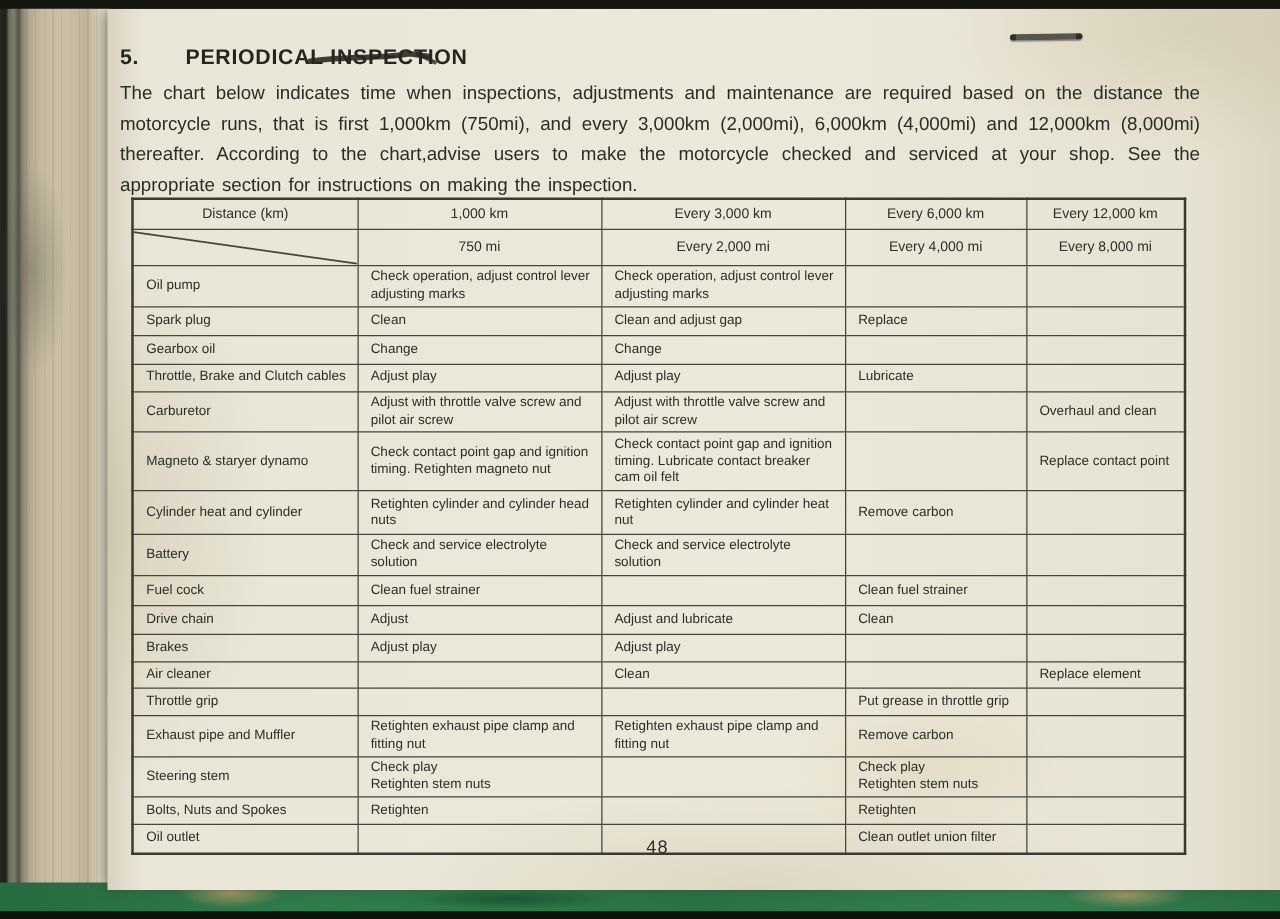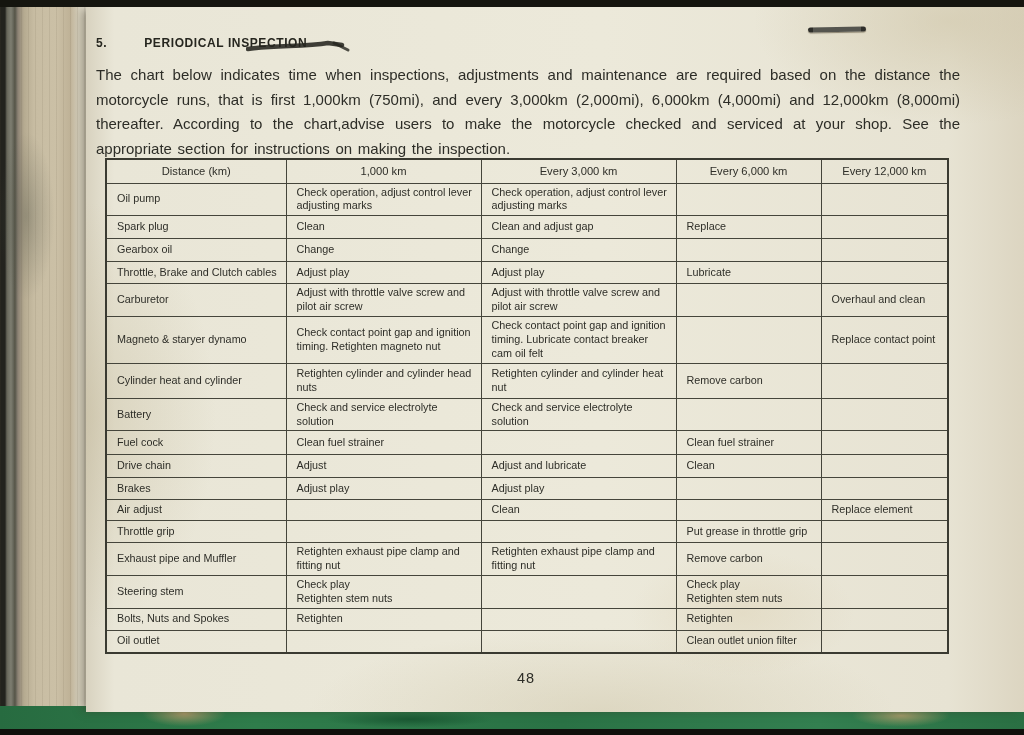--- a/index.html
+++ b/index.html
@@ -37,21 +37,21 @@
   .page{
     position:absolute;left:86px;top:7px;width:938px;height:705px;z-index:3;
     background:
       radial-gradient(ellipse 300px 160px at 92% 2%, rgba(198,186,152,.45), transparent 65%),
       radial-gradient(ellipse 200px 330px at 0% 58%, rgba(188,176,142,.38), transparent 65%),
       radial-gradient(ellipse 420px 120px at 55% 100%, rgba(198,188,156,.40), transparent 70%),
       radial-gradient(ellipse 160px 90px at 70% 86%, rgba(205,185,140,.22), transparent 70%),
       linear-gradient(90deg,#d8d2bf 0%,#e9e6d7 3%,#ece9da 55%,#e7e3d3 92%,#dcd5c1 100%);
     box-shadow:-5px 0 9px -2px rgba(60,52,34,.55);
   }
-  .title-row{position:absolute;left:10px;top:29px;color:#26261f;font-size:12px;font-weight:bold;letter-spacing:.6px;}
+  .title-row{position:absolute;left:10px;top:29px;color:#26261f;font-size:17px;font-weight:bold;letter-spacing:.6px;}
   .title-num{display:inline-block;margin-right:37px;}
   .pen-strike{position:absolute;left:160px;top:30px;width:112px;height:20px;pointer-events:none;}
   .staple{
     position:absolute;left:722px;top:20px;width:58px;height:5px;
     border-radius:3px;transform:rotate(-1deg);
     background:linear-gradient(90deg,#2e2e2a 0 5px,#55554f 5px 53px,#2e2e2a 53px);
     box-shadow:0 1px 1px rgba(80,70,50,.6);
   }
   .intro{
     position:absolute;left:10px;top:56px;width:864px;
@@ -114,20 +114,31 @@
         <col style="width:127px">
     </colgroup>
     <thead>
       <tr style="height:24px">
         <th>Distance (km)</th>
         <th>1,000 km</th>
         <th>Every 3,000 km</th>
         <th>Every 6,000 km</th>
         <th>Every 12,000 km</th>
       </tr>
+      <tr style="height:24px">
+        <th class="diag">
+          <svg viewBox="0 0 100 100" preserveAspectRatio="none">
+              <line x1="0" y1="6" x2="100" y2="94" stroke="#45453b" stroke-width="1.4" vector-effect="non-scaling-stroke"></line>
+            </svg>
+        </th>
+        <th>750 mi</th>
+        <th>Every 2,000 mi</th>
+        <th>Every 4,000 mi</th>
+        <th>Every  8,000 mi</th>
+      </tr>
     </thead>
     <tbody>
         <tr style="height: 29px;">
     <td class="item">Oil pump</td>
     <td>Check operation, adjust control lever adjusting marks</td>
     <td>Check operation, adjust control lever adjusting marks</td>
     <td></td>
     <td></td>
   </tr>
         <tr style="height: 23px;">
@@ -194,21 +205,21 @@
     <td></td>
   </tr>
         <tr style="height: 22px;">
     <td class="item">Brakes</td>
     <td>Adjust play</td>
     <td>Adjust play</td>
     <td></td>
     <td></td>
   </tr>
         <tr style="height: 21px;">
-    <td class="item">Air adjust</td>
+    <td class="item">Air cleaner</td>
     <td></td>
     <td>Clean</td>
     <td></td>
     <td>Replace element</td>
   </tr>
         <tr style="height: 22px;">
     <td class="item">Throttle grip</td>
     <td></td>
     <td></td>
     <td>Put grease in throttle grip</td>

